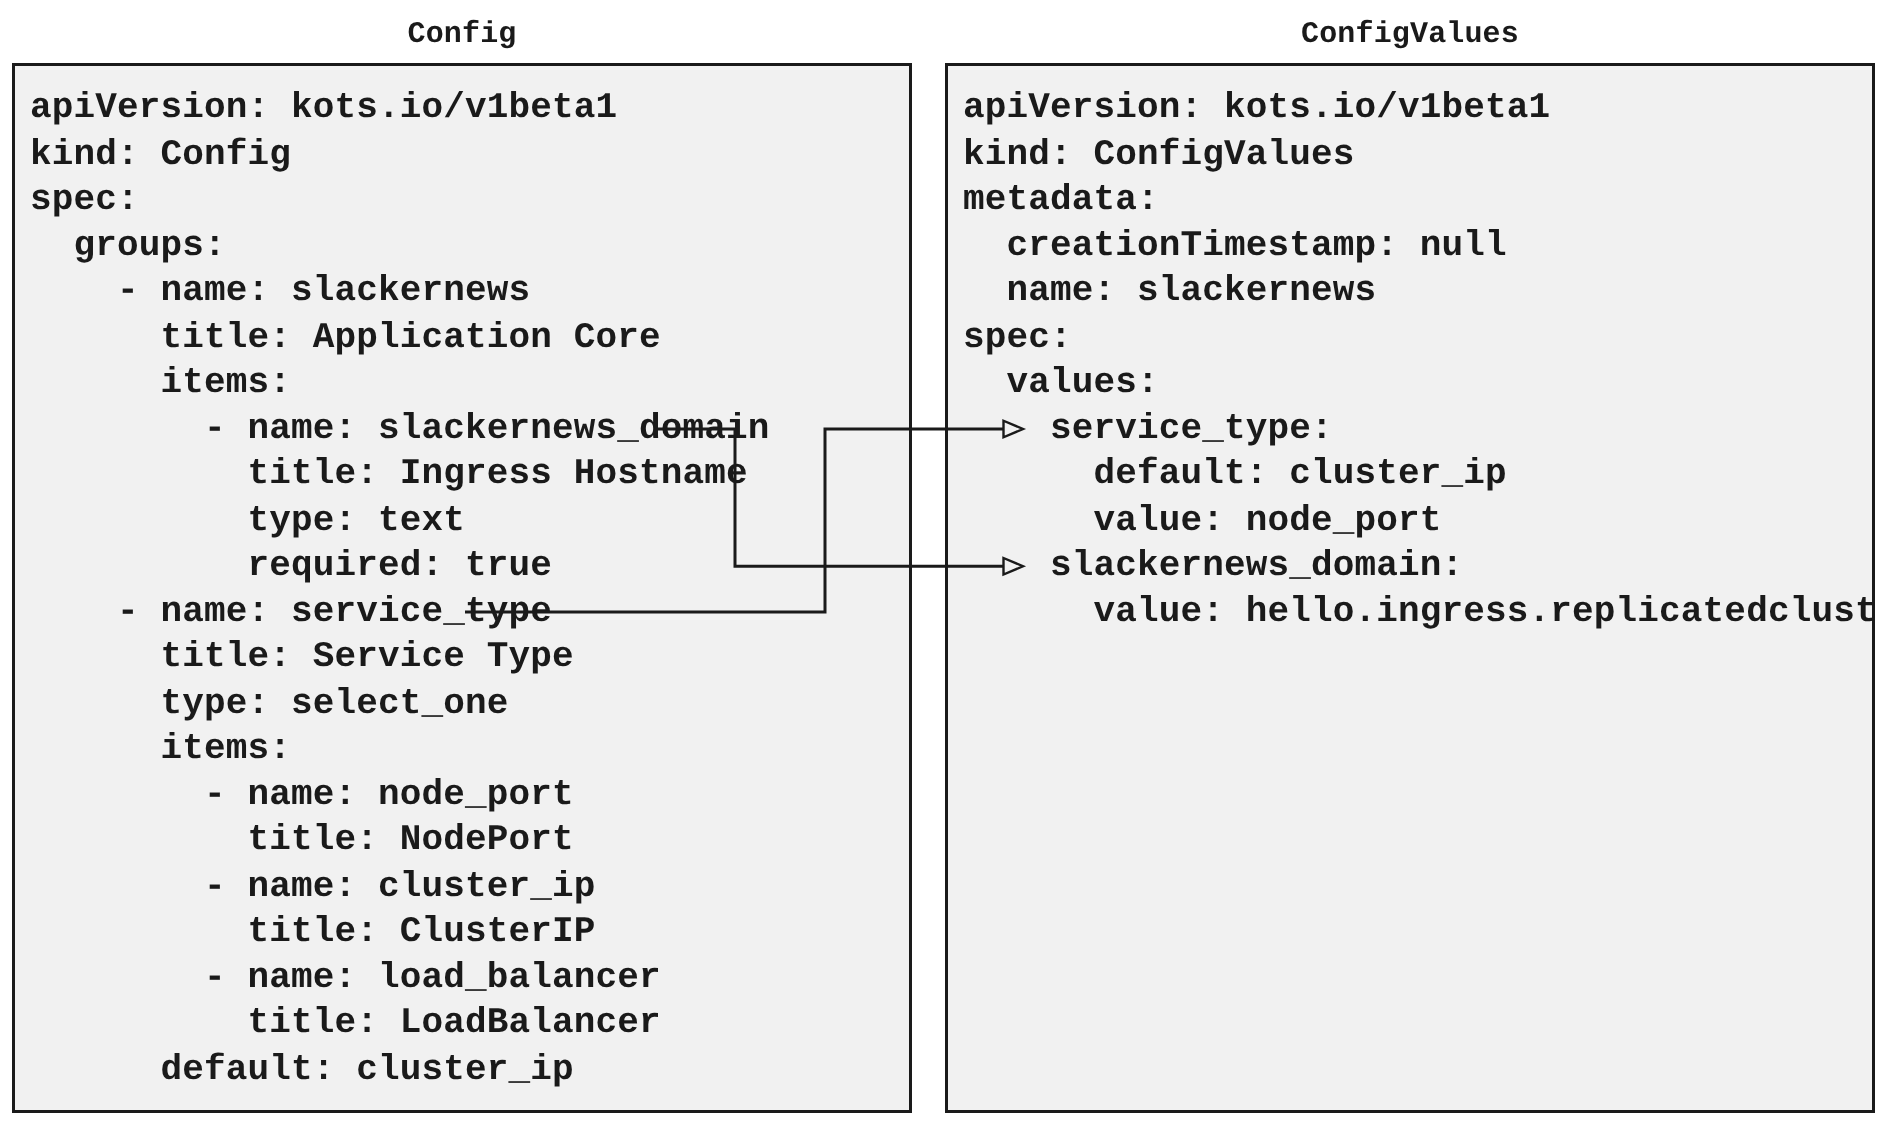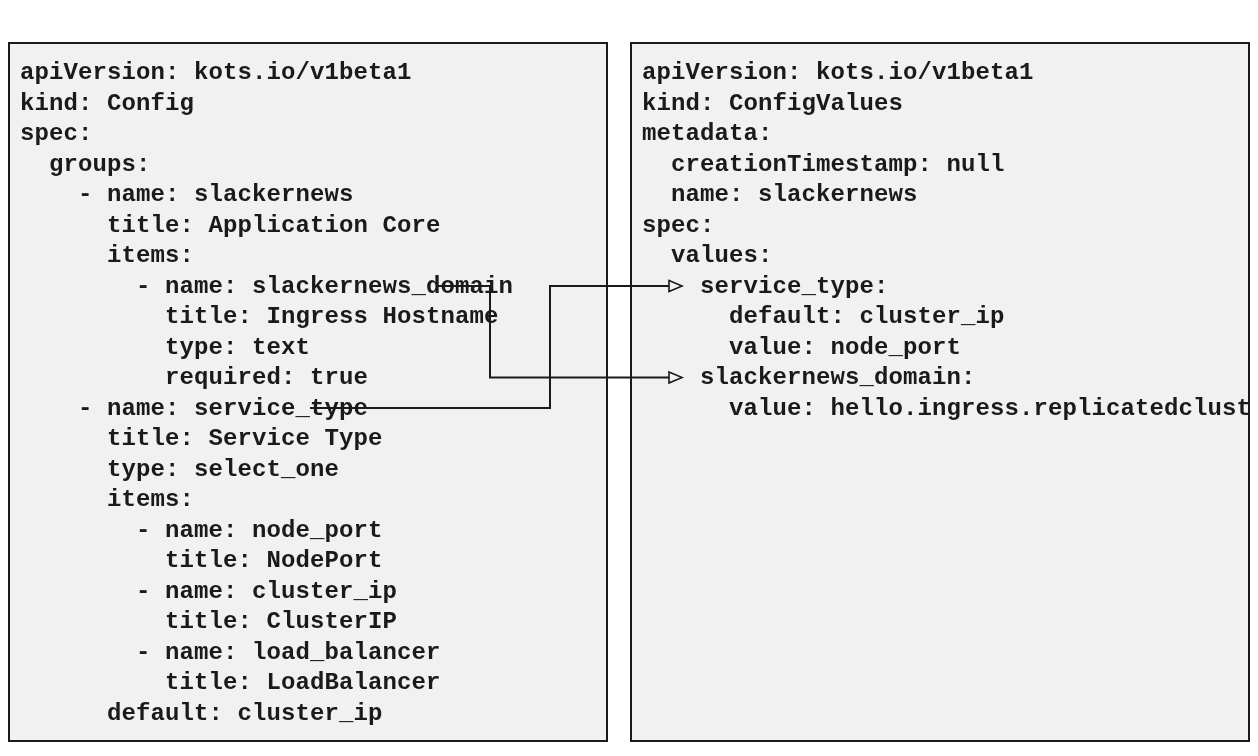--- a/index.html
+++ b/index.html
@@ -62,20 +62,21 @@
     stroke-width: 1.6;
     stroke-linejoin: miter;
   }
 </style>
 </head>
 <body>
 
 <div class="canvas">
 
   <section class="panel panel-left">
+    <div class="panel-title">Config</div>
     <pre class="code-box">apiVersion: kots.io/v1beta1
 kind: Config
 spec:
   groups:
     - name: slackernews
       title: Application Core
       items:
         - name: slackernews_domain
           title: Ingress Hostname
           type: text
@@ -87,20 +88,21 @@
         - name: node_port
           title: NodePort
         - name: cluster_ip
           title: ClusterIP
         - name: load_balancer
           title: LoadBalancer
       default: cluster_ip</pre>
   </section>
 
   <section class="panel panel-right">
+    <div class="panel-title">ConfigValues</div>
     <pre class="code-box">apiVersion: kots.io/v1beta1
 kind: ConfigValues
 metadata:
   creationTimestamp: null
   name: slackernews
 spec:
   values:
     service_type:
       default: cluster_ip
       value: node_port

